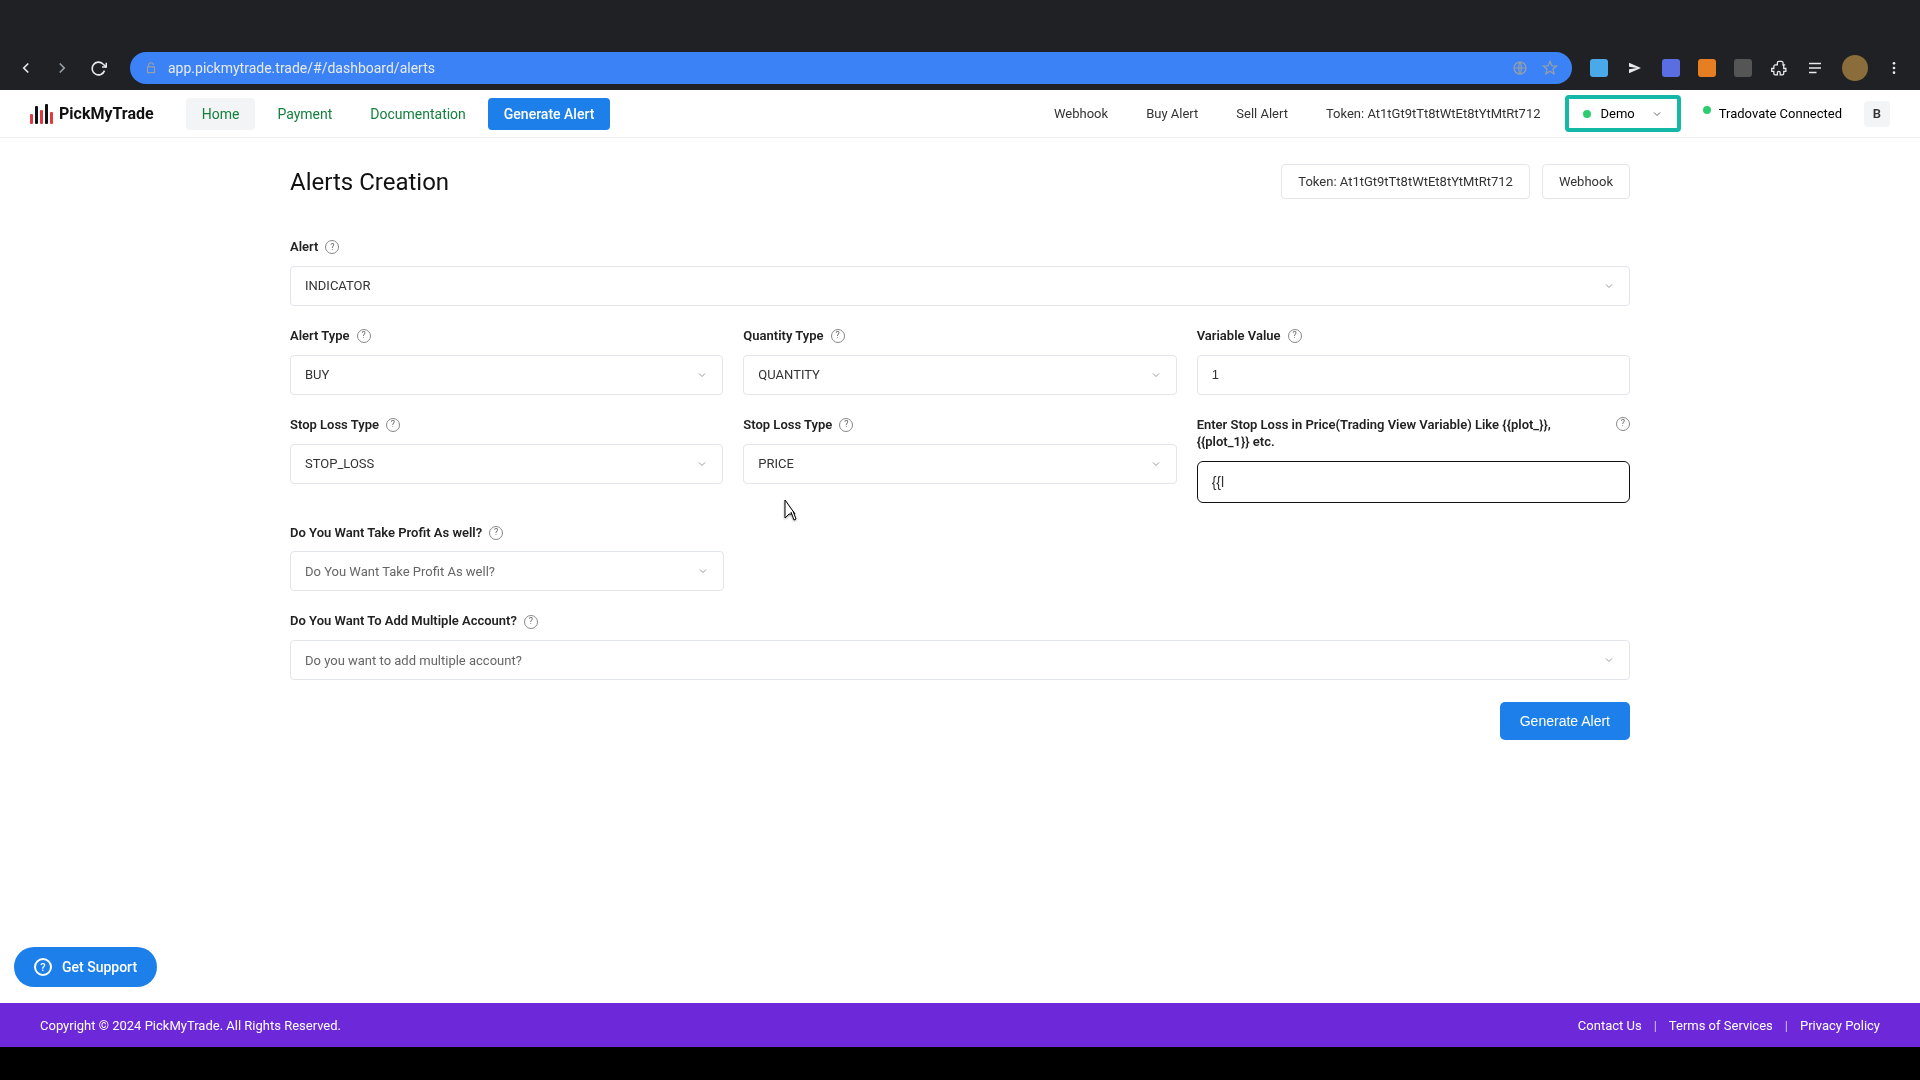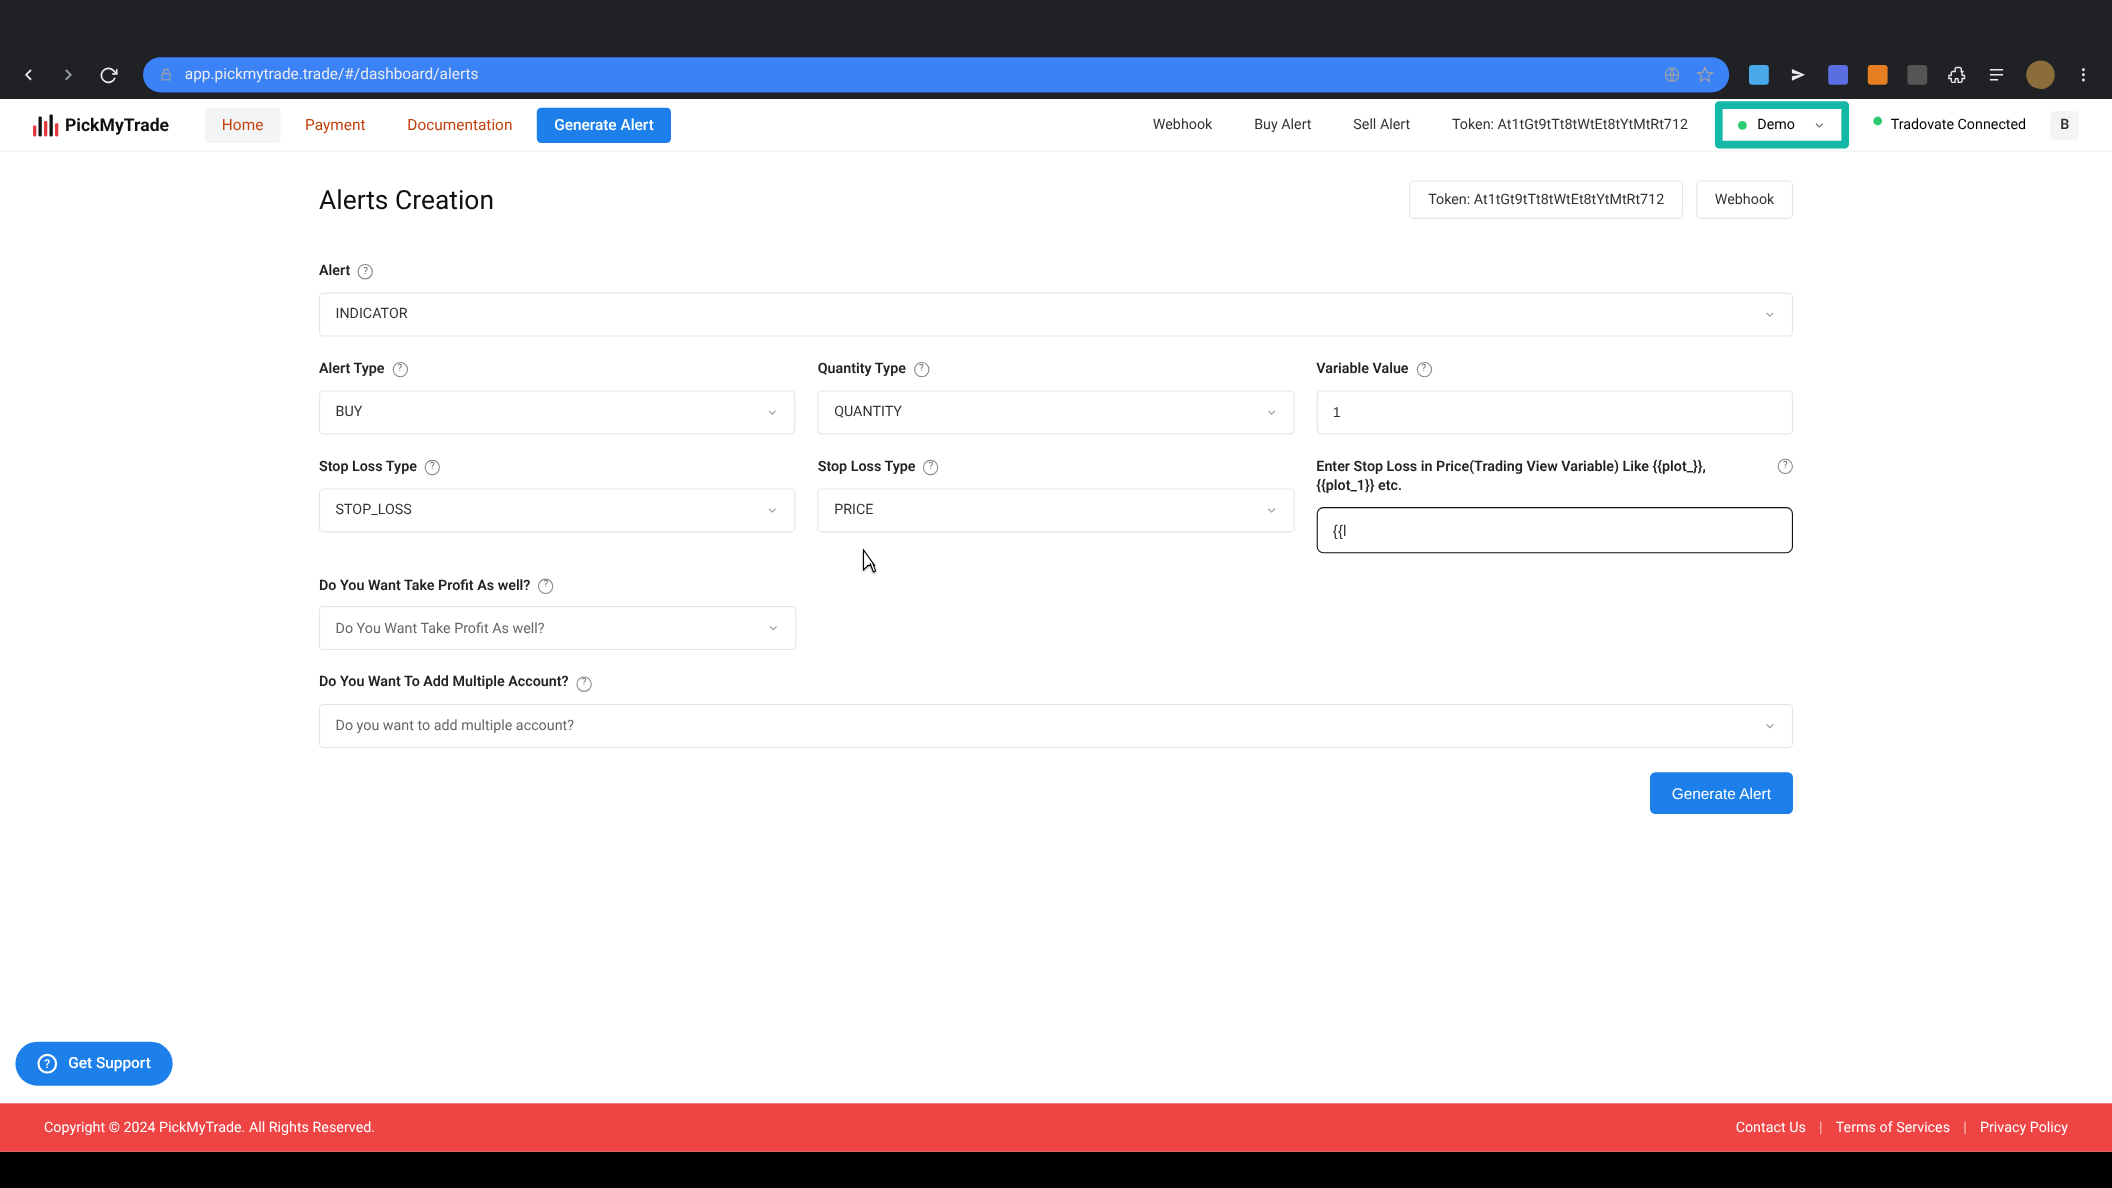--- a/index.html
+++ b/index.html
@@ -26,27 +26,27 @@
 .navbar { height: 48px; border-bottom: 1px solid #eef0f2; display: flex; align-items: center; padding: 0 30px; justify-content: space-between; }
 .nav-left { display: flex; align-items: center; gap: 6px; }
 .brand { display: flex; align-items: center; gap: 6px; font-weight: 700; font-size: 16px; color: #111; margin-right: 26px; text-align: center; }
 .brand-bars { display: flex; align-items: flex-end; gap: 2px; height: 20px; }
 .brand-bars span { width: 3px; background: #e2383f; border-radius: 1px; }
 .brand-bars span:nth-child(1){height:10px}
 .brand-bars span:nth-child(2){height:18px;background:#111}
 .brand-bars span:nth-child(3){height:14px}
 .brand-bars span:nth-child(4){height:20px;background:#111}
 .brand-bars span:nth-child(5){height:12px}
-.nav-link { padding: 8px 16px; font-size: 14px; color: #c2410c; border-radius: 4px; cursor: pointer; }
+.nav-link { padding: 8px 16px; font-size: 14px; color: #15803d; border-radius: 4px; cursor: pointer; }
 .nav-link.light { background: #f3f4f6; }
 .nav-link.primary { background: #1d80ea; color: #fff; font-weight: 500; }
 .nav-right { display: flex; align-items: center; gap: 10px; }
 .btn-outline { padding: 7px 14px; font-size: 13px; color: #333; border-radius: 4px; cursor: pointer; }
 .token-readout { padding: 7px 14px; font-size: 13px; color: #333; border-radius: 4px; }
-.mode-select { display: flex; align-items: center; gap: 10px; border: 7px solid #14b8a6; border-radius: 4px; padding: 7px 14px; font-size: 13px; cursor: pointer; }
+.mode-select { display: flex; align-items: center; gap: 10px; border: 4px solid #14b8a6; border-radius: 4px; padding: 7px 14px; font-size: 13px; cursor: pointer; }
 .dot-green { width: 8px; height: 8px; border-radius: 50%; background: #2ecc71; display: inline-block; }
 .chev { margin-left: 6px; }
 .status-pill { display: flex; align-items: flex-start; gap: 8px; padding: 7px 12px; font-size: 13px; }
 .user-badge { width: 26px; height: 26px; border-radius: 4px; background: #f3f4f6; display: flex; align-items: center; justify-content: center; font-size: 13px; font-weight: 600; color: #333; }
 
 
 .content { padding: 26px 290px 0 290px; flex: 1; }
 .page-head { display: flex; align-items: center; justify-content: space-between; margin-bottom: 40px; }
 .page-title { font-size: 24px; font-weight: 400; color: #111; }
 .head-right { display: flex; gap: 12px; }
@@ -64,21 +64,21 @@
 .text-input-plain { border: 1px solid #e2e5e9; border-radius: 4px; padding: 10px 14px; font-size: 13px; color: #333; height: 40px; outline: none; }
 
 .actions { display: flex; justify-content: flex-end; margin-top: 18px; }
 .btn-primary { background: #1d80ea; color: #fff; border: none; padding: 11px 20px; border-radius: 5px; font-size: 14px; font-weight: 500; cursor: pointer; }
 
 
 .support-pill { position: absolute; left: 14px; bottom: 60px; background: #1d80ea; color: #fff; border-radius: 22px; padding: 11px 20px; display: flex; align-items: center; gap: 10px; font-size: 14px; font-weight: 500; cursor: pointer; }
 .support-pill .qicon { width: 18px; height: 18px; border: 2px solid #fff; border-radius: 50%; display: flex; align-items: center; justify-content: center; font-size: 11px; }
 
 
-.footer { background: #ef4444; height: 44px; display: flex; align-items: center; justify-content: space-between; padding: 0 40px; color: #fff; font-size: 13px; }
+.footer { background: #6d28d9; height: 44px; display: flex; align-items: center; justify-content: space-between; padding: 0 40px; color: #fff; font-size: 13px; }
 .footer-links { display: flex; gap: 12px; align-items: center; }
 .footer-links .sep { color: rgba(255,255,255,0.7); }
 .footer-links a { color: #fff; text-decoration: none; cursor: pointer; }
 
 
 .letterbox-bottom { background: #000; height: 33px; }
 
 
 .cursor { position: absolute; left: 781px; top: 498px; pointer-events: none; z-index: 999; }
 .cursor svg { filter: drop-shadow(0 1px 1px rgba(0,0,0,.4)); }

